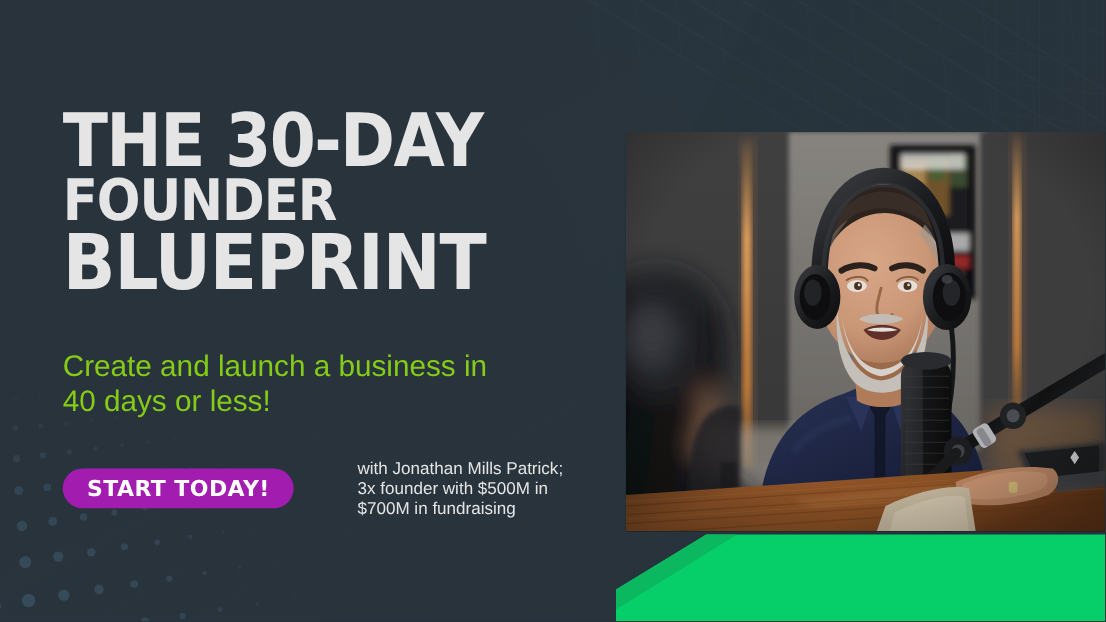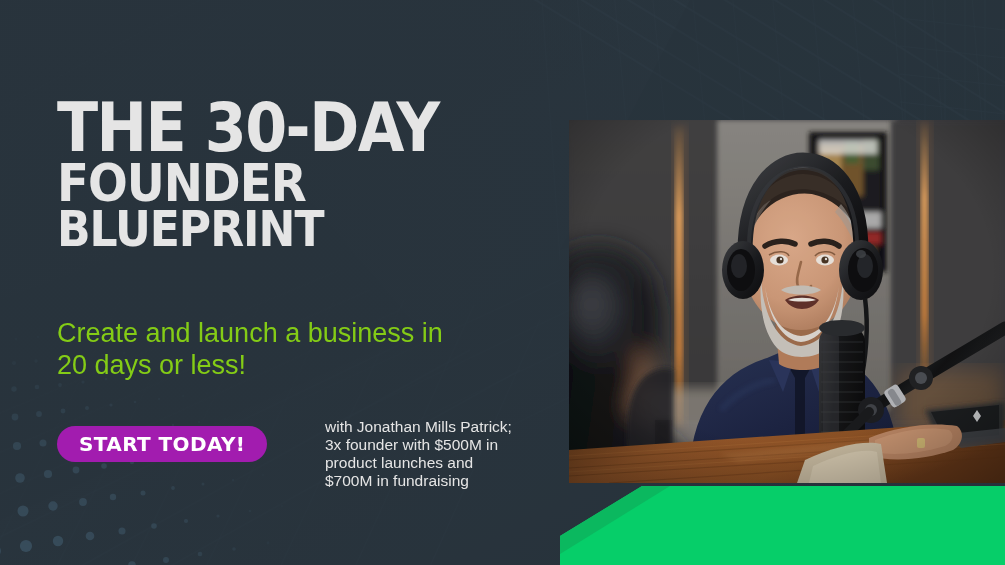--- a/index.html
+++ b/index.html
@@ -57,21 +57,21 @@
     line-height:0.92;
     font-weight:bold;
     letter-spacing:-0.5px;
     text-transform:uppercase;
     font-family:"DejaVu Sans", sans-serif;
     font-stretch:condensed;
   }
   .headline .l { display:block; white-space:nowrap; }
   .headline .l1 { font-size:67px; letter-spacing:-1.5px; }
   .headline .l2 { font-size:52px; letter-spacing:-1px; }
-  .headline .l3 { font-size:49px; letter-spacing:-1px; }
+  .headline .l3 { font-size:70px; letter-spacing:-1px; }
 
   
   .subtitle {
     position:absolute;
     left:57px; top:318px;
     width:480px;
     color:#84cc16;
     font-size:27px;
     line-height:1.17;
     font-weight:normal;
@@ -341,29 +341,28 @@
   </svg>
 
   <h1 class="headline">
     <span class="l l1">THE 30-DAY</span>
     <span class="l l2">FOUNDER</span>
     <span class="l l3">BLUEPRINT</span>
   </h1>
 
   <p class="subtitle">
     <span class="sl">Create and launch a business in</span>
-    <span class="sl">20 days or less!</span>
+    <span class="sl">40 days or less!</span>
   </p>
 
   <button class="cta">START TODAY!</button>
 
   <div class="credit">
     <span class="cl">with Jonathan Mills Patrick;</span>
     <span class="cl">3x founder with $500M in</span>
-    <span class="cl">product launches and</span>
     <span class="cl">$700M in fundraising</span>
   </div>
 
   <div class="photo">
     <svg viewBox="0 0 436 363" preserveAspectRatio="xMidYMid slice" aria-hidden="true">
       <defs>
         <linearGradient id="wallG" x1="0" y1="0" x2="0" y2="1">
           <stop offset="0%" stop-color="#4e4e50"></stop>
           <stop offset="100%" stop-color="#3a3a3c"></stop>
         </linearGradient>

